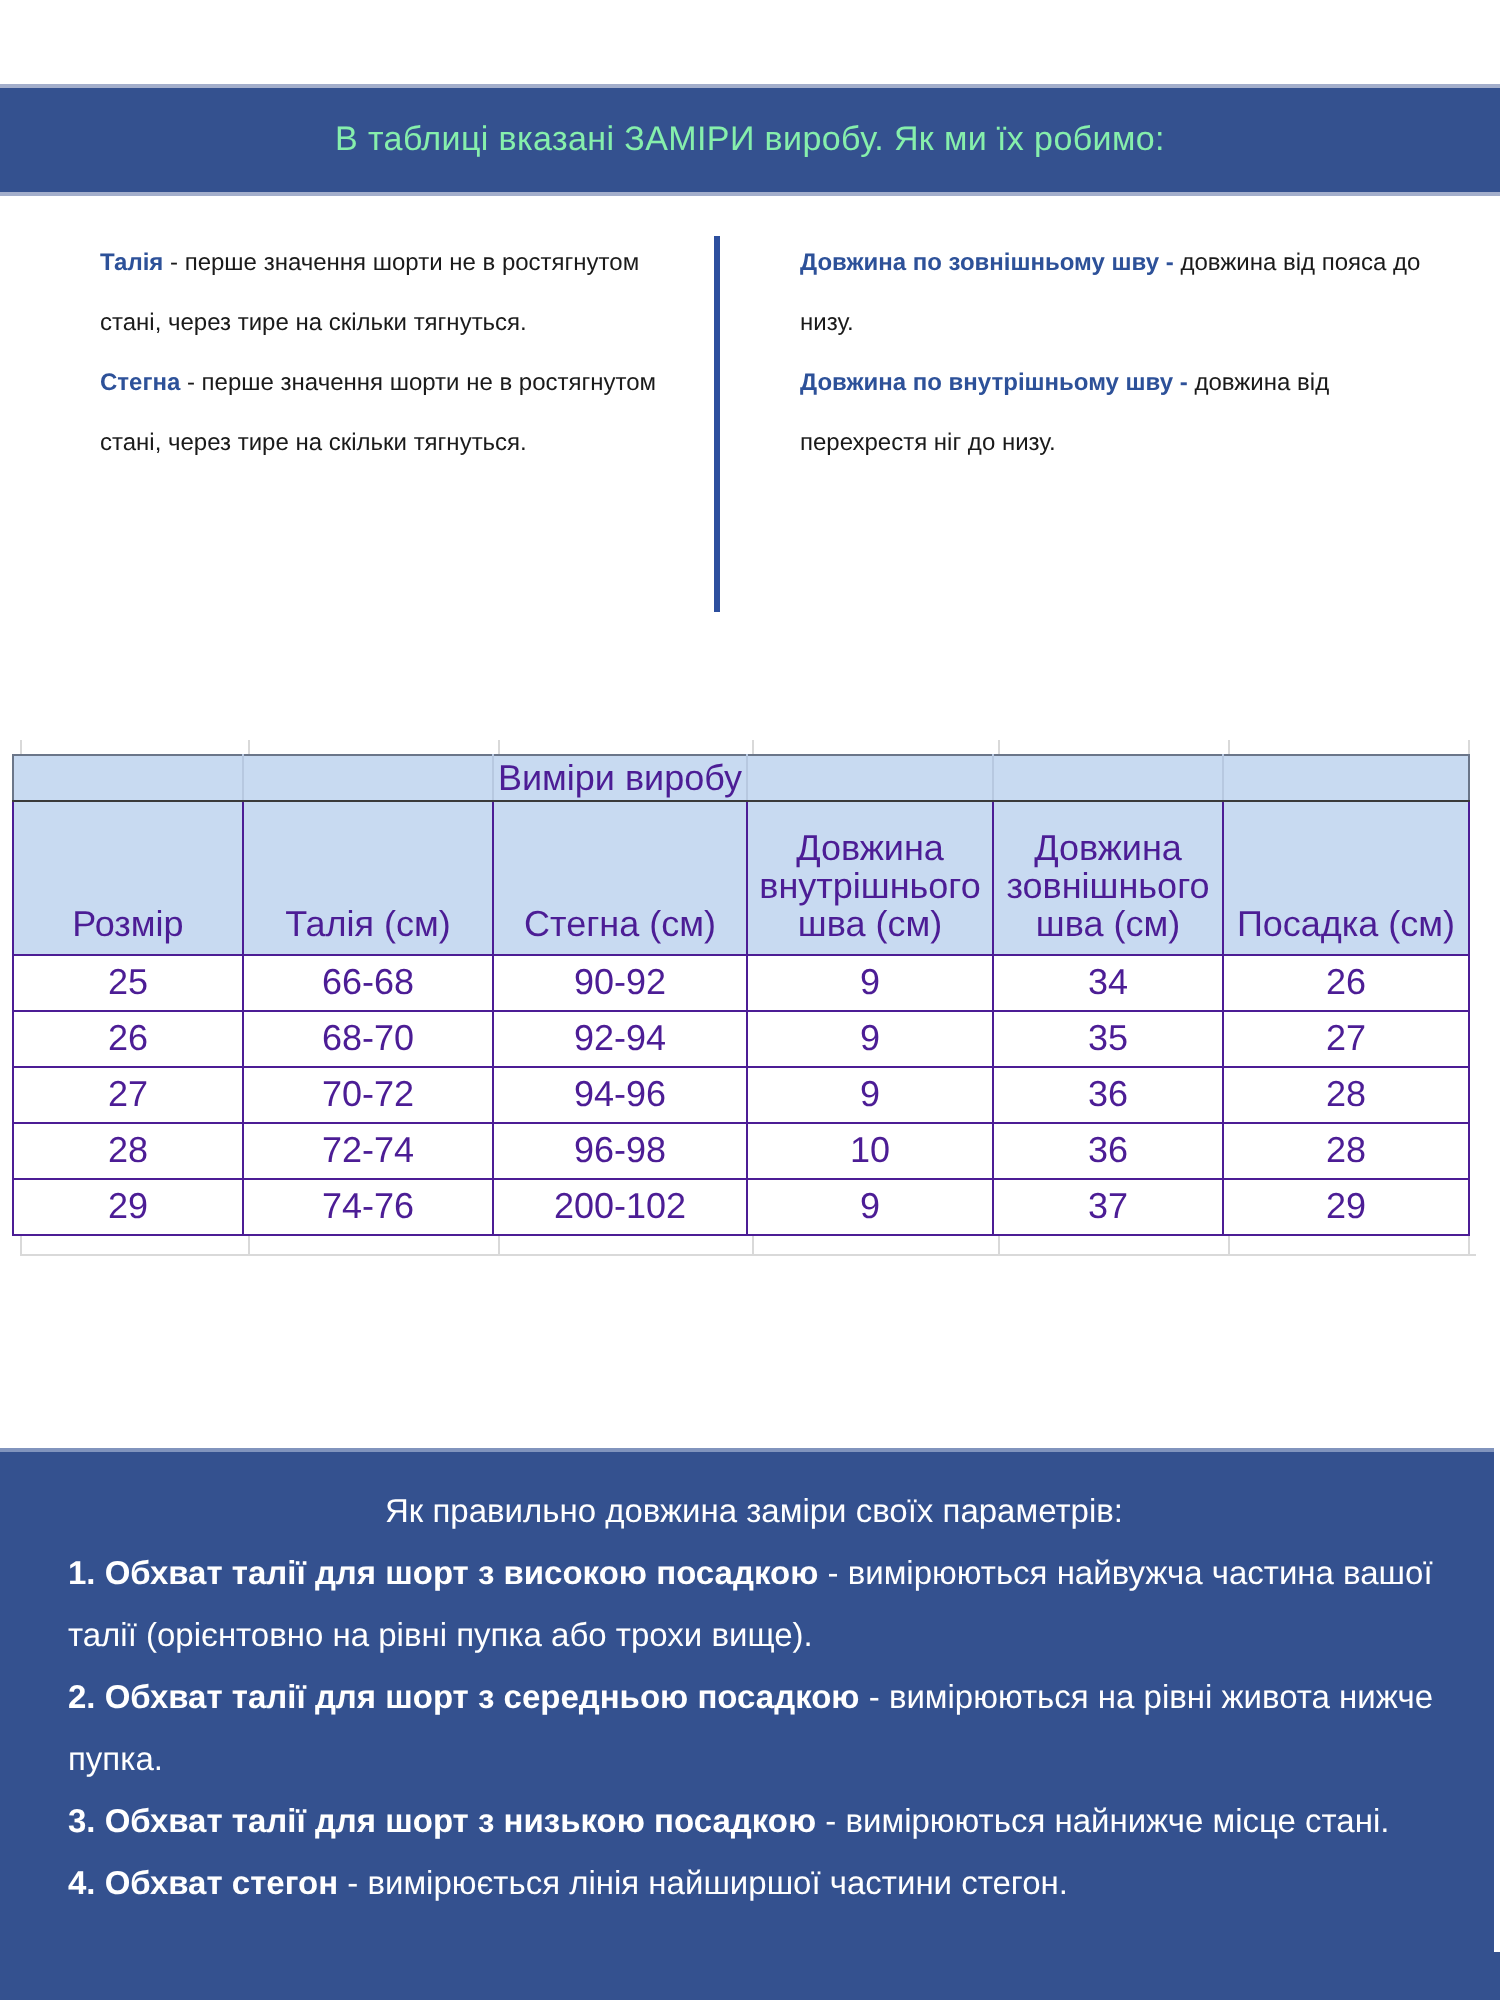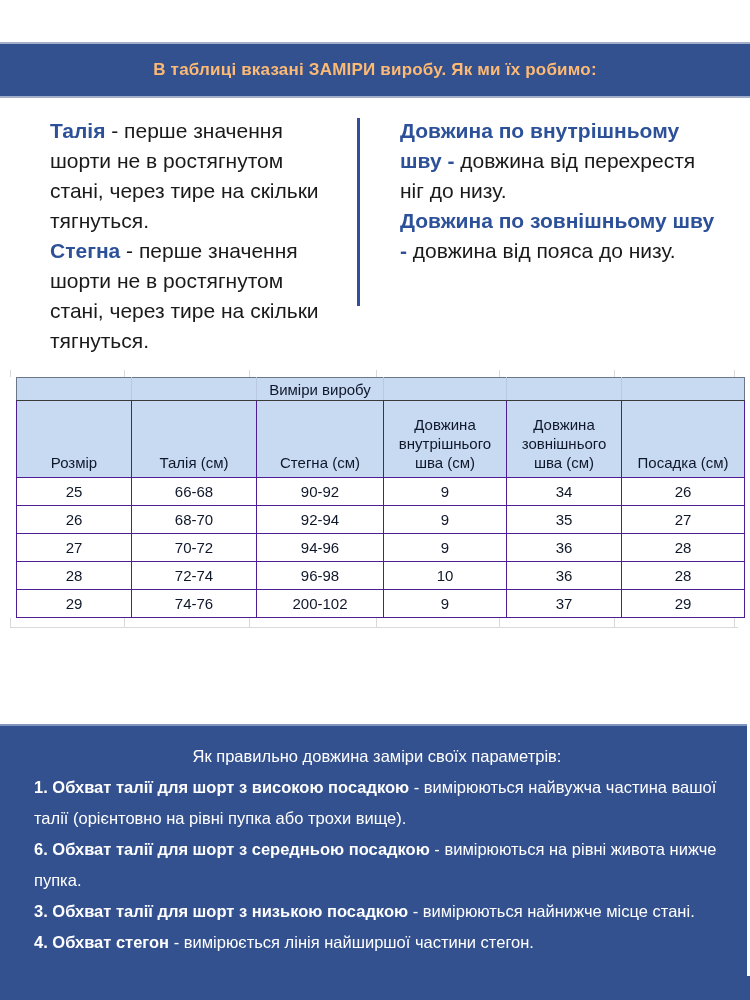--- a/index.html
+++ b/index.html
@@ -20,35 +20,35 @@
     margin-top: 42px;
     height: 52px;
     background: #34518f;
     border-top: 2px solid #a3aecb;
     border-bottom: 2px solid #a3aecb;
     display: flex;
     align-items: center;
     justify-content: center;
   }
   .header-bar .title {
-    color: #fdba74;
+    color: #86efac;
     font-size: 17px;
-    font-weight: bold;
+    font-weight: normal;
     letter-spacing: 0.2px;
   }
 
   
   .defs {
     position: relative;
     margin-top: 18px;
     height: 182px;
     display: flex;
   }
   .defs-col {
-    font-size: 21px;
+    font-size: 12px;
     line-height: 30px;
     color: #1a1a1a;
   }
   .defs-col p { margin: 0; }
   .defs-left  { margin-left: 50px; width: 292px; }
   .defs-right { margin-left: 58px; width: 324px; }
   .term {
     color: #2d5199;
     font-weight: bold;
   }
@@ -73,26 +73,26 @@
   .grid-artifact span {
     display: block;
     box-sizing: border-box;
     border-right: 1px solid #d9d9d9;
     height: 100%;
   }
   .grid-artifact span:first-child { border-left: 1px solid #d9d9d9; }
 
   
   table.sizes {
-    margin-left: 16px;
+    margin-left: 6px;
     width: 728px;
     border-collapse: collapse;
     table-layout: fixed;
-    font-size: 15px;
-    color: #0f172a;
+    font-size: 18px;
+    color: #4c1d95;
   }
   table.sizes td, table.sizes th {
     border: 1px solid #4c1d95;
     text-align: center;
     padding: 0;
     overflow: hidden;
   }
   tr.title-row td {
     height: 22px;
     background: #c8daf1;
@@ -152,22 +152,22 @@
   <div class="title">В таблиці вказані ЗАМІРИ виробу. Як ми їх робимо:</div>
 </div>
 
 <div class="defs">
   <div class="defs-col defs-left">
     <p><span class="term">Талія</span><span> - перше значення шорти не в ростягнутом стані, через тире на скільки тягнуться.</span></p>
     <p><span class="term">Стегна</span><span> - перше значення шорти не в ростягнутом стані, через тире на скільки тягнуться.</span></p>
   </div>
   <div class="col-divider"></div>
   <div class="defs-col defs-right">
+    <p><span class="term">Довжина по зовнішньому шву -</span><span> довжина від пояса до низу.</span></p>
     <p><span class="term">Довжина по внутрішньому шву -</span><span> довжина від перехрестя ніг до низу.</span></p>
-    <p><span class="term">Довжина по зовнішньому шву -</span><span> довжина від пояса до низу.</span></p>
   </div>
 </div>
 
 <div class="grid-artifact top">
   <span style="width:115px"></span>
     <span style="width:125px"></span>
     <span style="width:127px"></span>
     <span style="width:123px"></span>
     <span style="width:115px"></span>
     <span style="width:120px"></span>
@@ -248,16 +248,16 @@
     <span style="width:127px"></span>
     <span style="width:123px"></span>
     <span style="width:115px"></span>
     <span style="width:120px"></span>
 </div>
 
 <div class="footer">
   <div class="footer-right-gap"></div>
   <p class="footer-title">Як правильно довжина заміри своїх параметрів:</p>
   <p><span class="lead">1. Обхват талії для шорт з високою посадкою</span><span> - вимірюються найвужча частина вашої талії (орієнтовно на рівні пупка або трохи вище).</span></p>
-  <p><span class="lead">6. Обхват талії для шорт з середньою посадкою</span><span> - вимірюються на рівні живота нижче пупка.</span></p>
+  <p><span class="lead">2. Обхват талії для шорт з середньою посадкою</span><span> - вимірюються на рівні живота нижче пупка.</span></p>
   <p><span class="lead">3. Обхват талії для шорт з низькою посадкою</span><span> - вимірюються найнижче місце стані.</span></p>
   <p><span class="lead">4. Обхват стегон</span><span> - вимірюється лінія найширшої частини стегон.</span></p>
 </div>
 
 </body></html>

